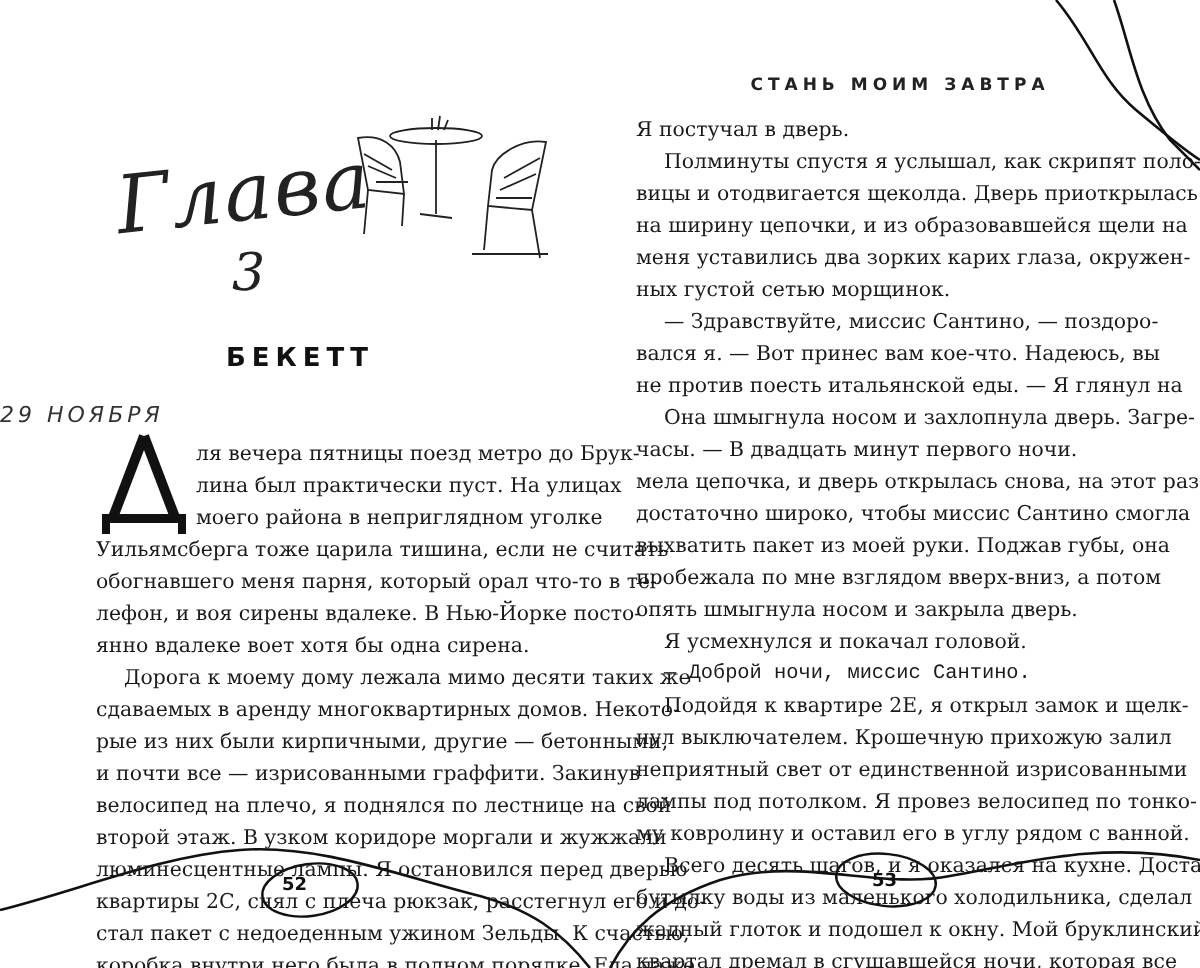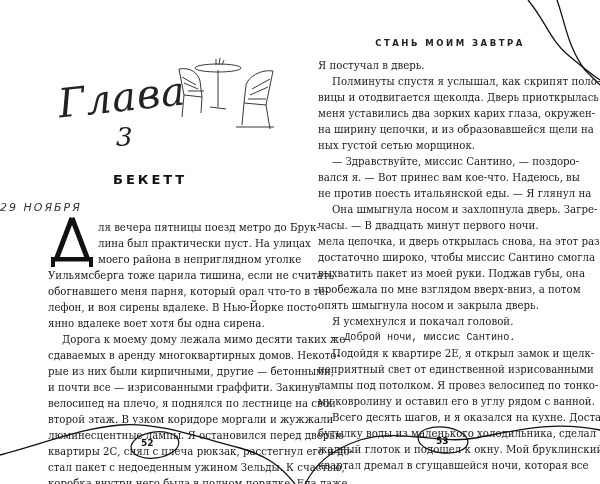--- a/index.html
+++ b/index.html
@@ -108,36 +108,37 @@
     <path d="M5,484 C15,465 30,450 60,440 C100,428 140,445 175,438 C210,432 250,420 300,430" fill="none" stroke="#111" stroke-width="1.3"></path>
     <ellipse cx="143" cy="440" rx="25" ry="13" transform="rotate(6 143 440)" fill="none" stroke="#111" stroke-width="1.2"></ellipse>
   </svg>
 
   <div class="running-head">СТАНЬ МОИМ ЗАВТРА</div>
 
   <div class="text right-body" id="right-body">
       <span class="line last">Я постучал в дверь.</span>
       <span class="line" style="padding-left: 14px;">Полминуты спустя я услышал, как скрипят поло-</span>
       <span class="line">вицы и отодвигается щеколда. Дверь приоткрылась</span>
+      <span class="line">на ширину цепочки, и из образовавшейся щели на</span>
       <span class="line">меня уставились два зорких карих глаза, окружен-</span>
-      <span class="line">на ширину цепочки, и из образовавшейся щели на</span>
       <span class="line last">ных густой сетью морщинок.</span>
       <span class="line" style="padding-left: 14px;">— Здравствуйте, миссис Сантино, — поздоро-</span>
       <span class="line">вался я. — Вот принес вам кое-что. Надеюсь, вы</span>
       <span class="line">не против поесть итальянской еды. — Я глянул на</span>
       <span class="line" style="padding-left: 14px;">Она шмыгнула носом и захлопнула дверь. Загре-</span>
       <span class="line last">часы. — В двадцать минут первого ночи.</span>
       <span class="line">мела цепочка, и дверь открылась снова, на этот раз</span>
       <span class="line">достаточно широко, чтобы миссис Сантино смогла</span>
       <span class="line">выхватить пакет из моей руки. Поджав губы, она</span>
       <span class="line">пробежала по мне взглядом вверх-вниз, а потом</span>
       <span class="line last">опять шмыгнула носом и закрыла дверь.</span>
       <span class="line last" style="padding-left: 14px;">Я усмехнулся и покачал головой.</span>
       <span class="line last" style="padding-left: 14px; font-family: Liberation Mono, monospace;">— Доброй ночи, миссис Сантино.</span>
       <span class="line" style="padding-left: 14px;">Подойдя к квартире 2Е, я открыл замок и щелк-</span>
+      <span class="line">нул выключателем. Крошечную прихожую залил</span>
       <span class="line">неприятный свет от единственной изрисованными</span>
       <span class="line">лампы под потолком. Я провез велосипед по тонко-</span>
       <span class="line last">му ковролину и оставил его в углу рядом с ванной.</span>
       <span class="line" style="padding-left: 14px;">Всего десять шагов, и я оказался на кухне. Достав</span>
       <span class="line">бутылку воды из маленького холодильника, сделал</span>
       <span class="line">жадный глоток и подошел к окну. Мой бруклинский</span>
       <span class="line">квартал дремал в сгущавшейся ночи, которая все</span>
     </div>
 
   <div class="folio folio-right">53</div>

